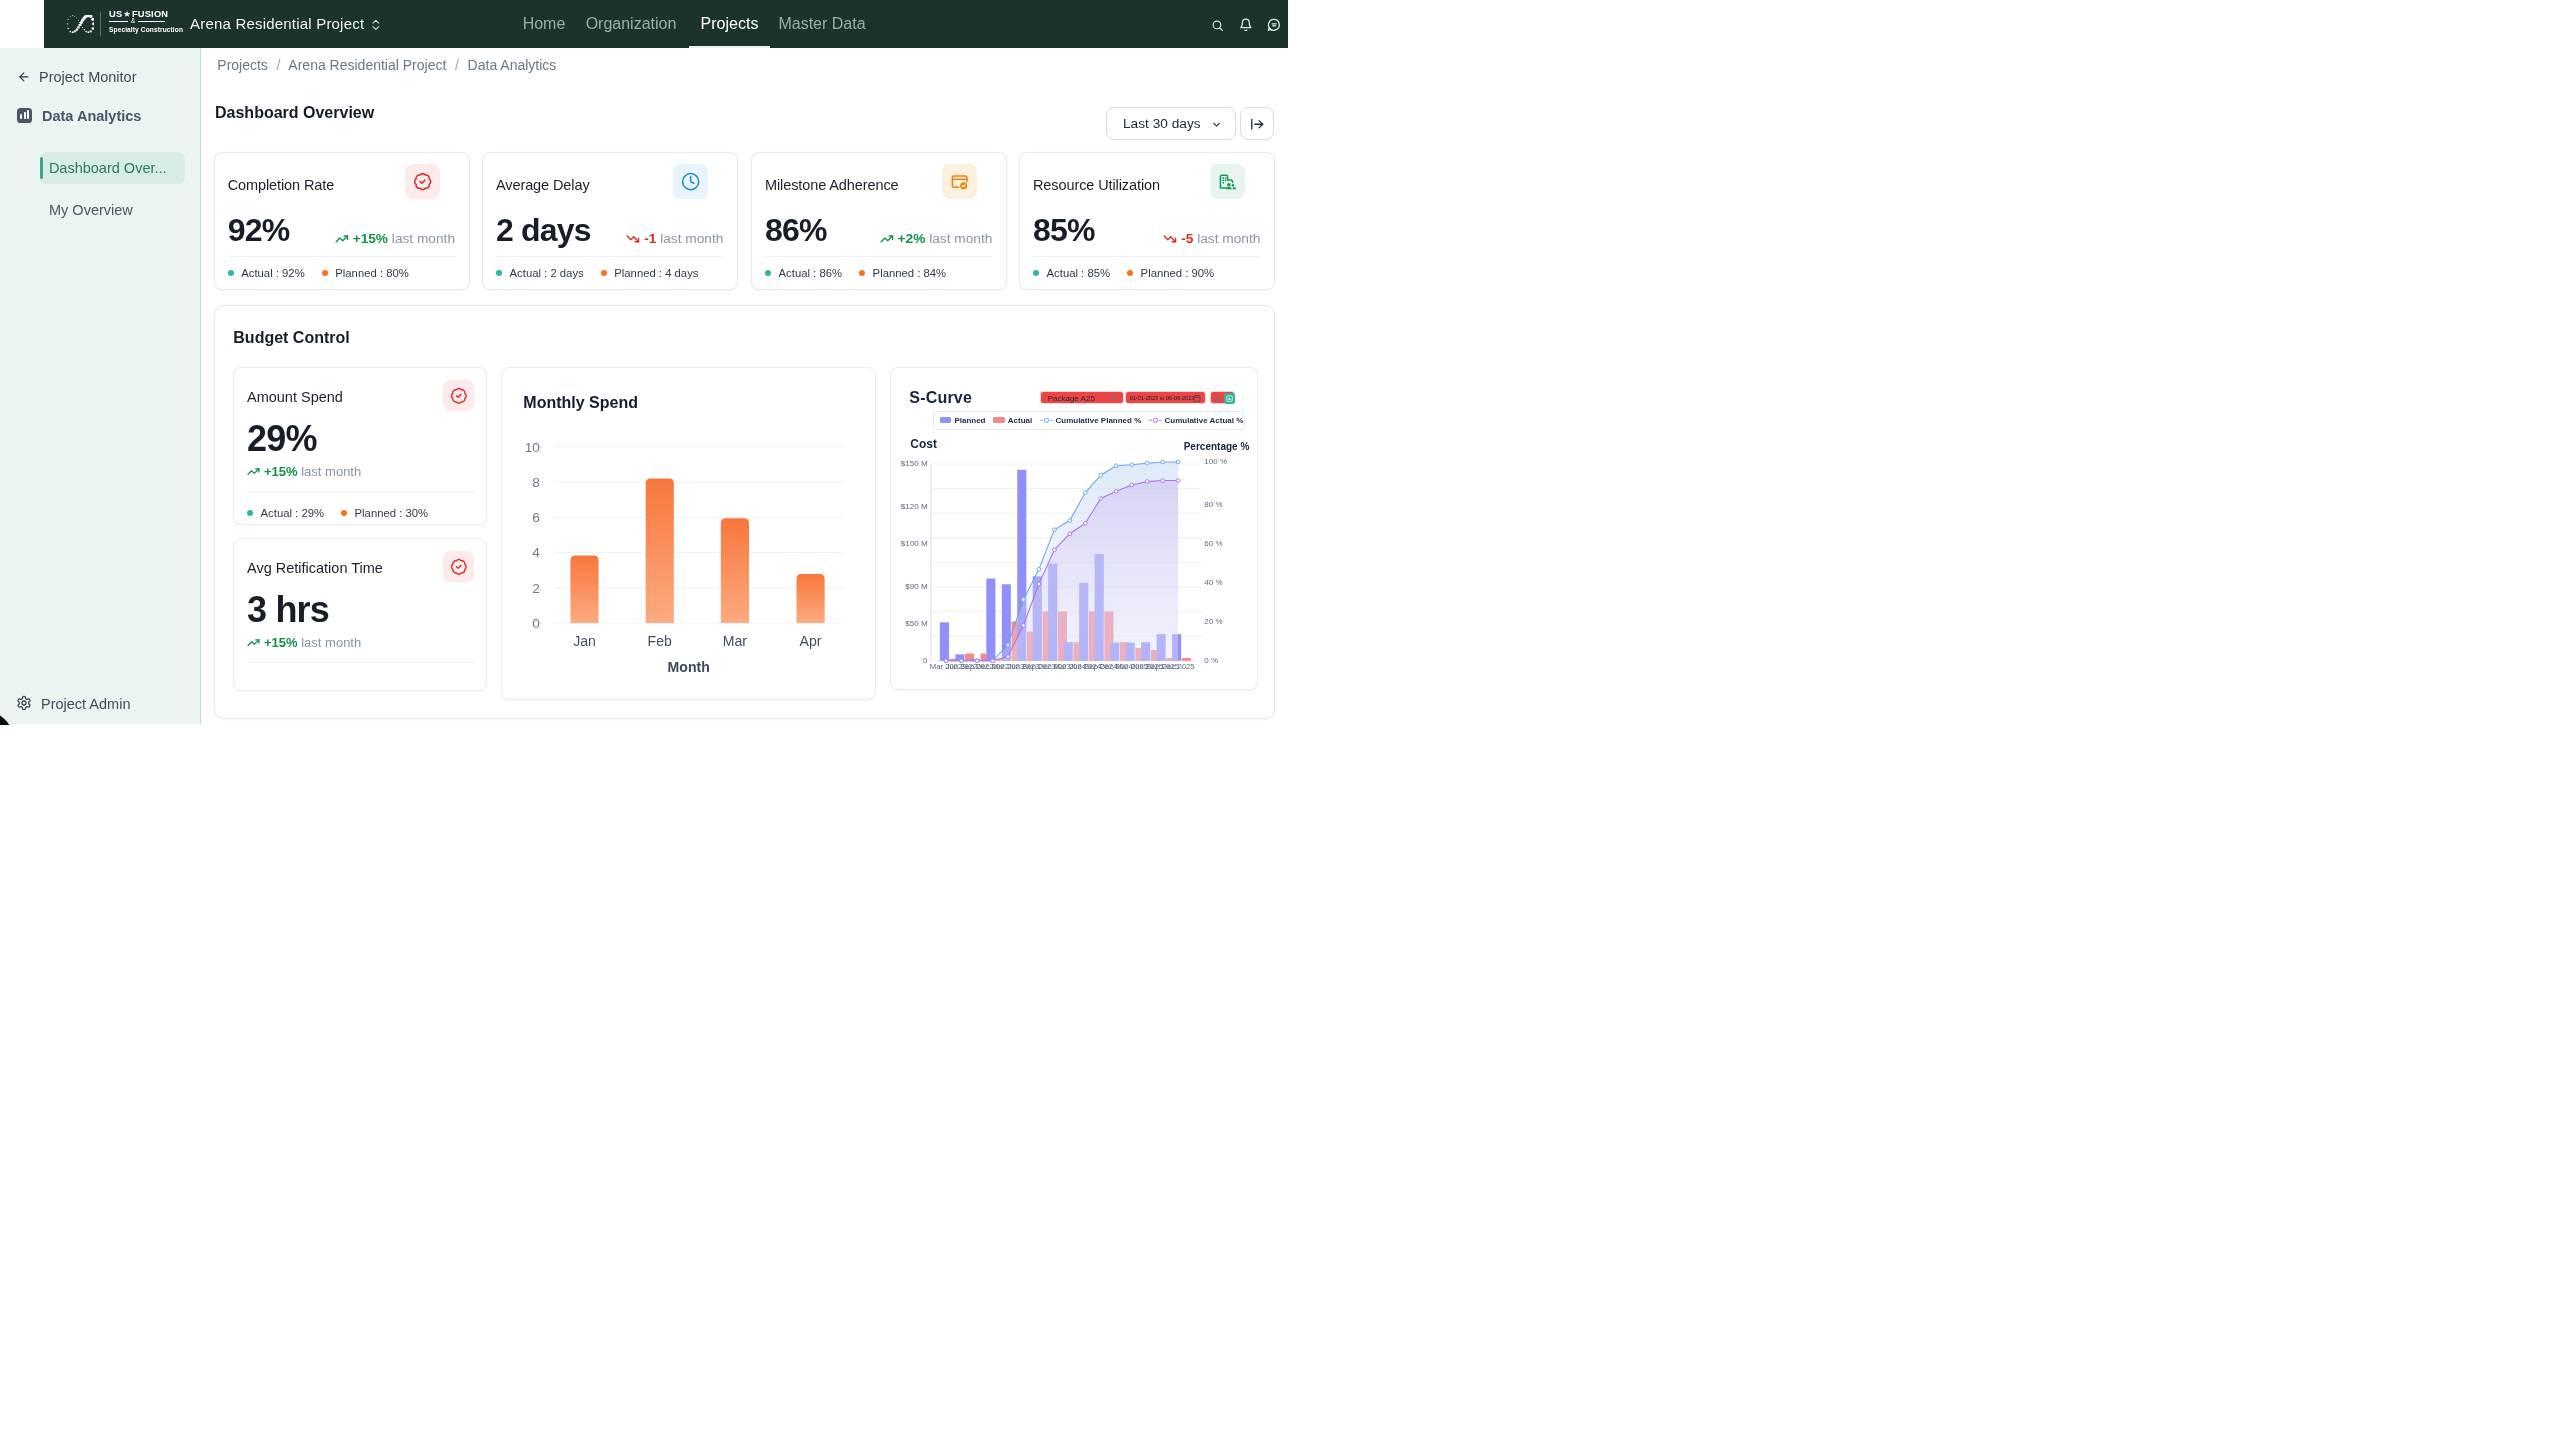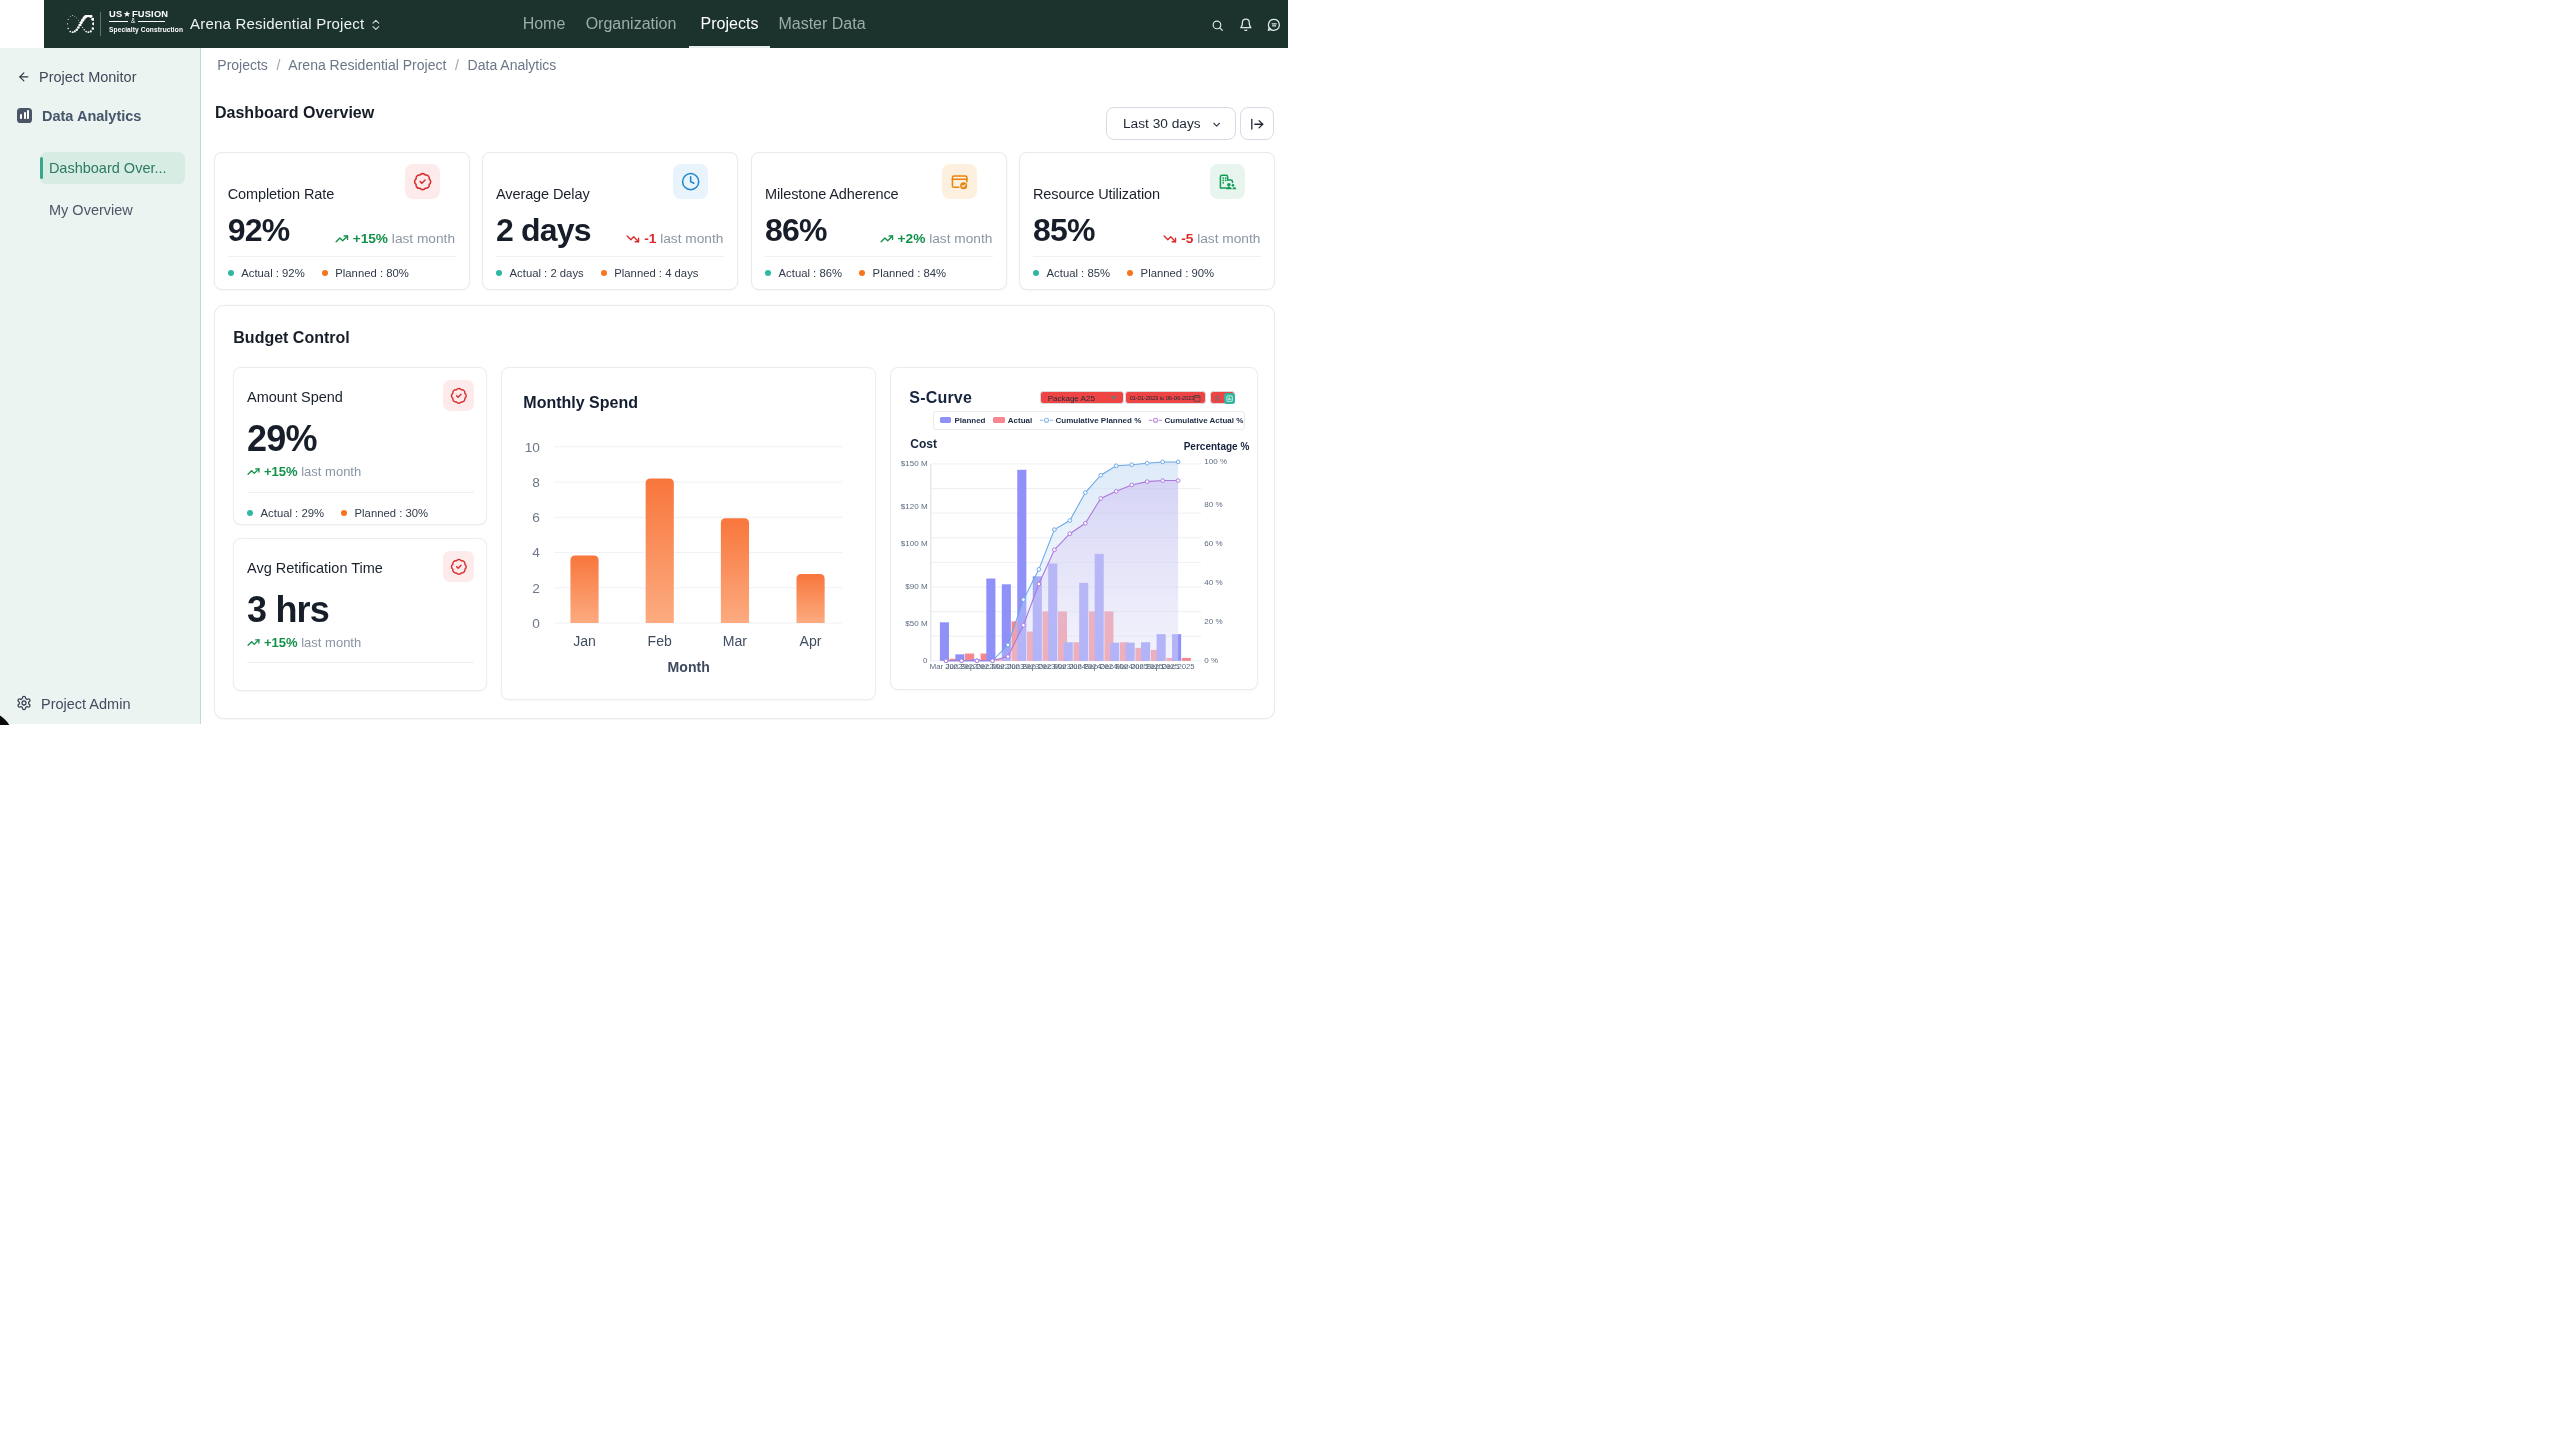--- a/index.html
+++ b/index.html
@@ -21,21 +21,21 @@
 #blob{position:absolute;left:-46px;top:663px;width:60px;height:60px;border-radius:50%;background:#0b0b0c;}
 
 #main{position:absolute;left:202px;top:48px;width:1086px;height:676px;background:#fff;}
 #crumb{position:absolute;left:15.3px;top:8.9px;font-size:14px;color:#6b7787;}
 #crumb .sep{color:#9aa4b2;padding:0 4.8px;}
 #h1{position:absolute;left:13px;top:56px;font-size:16px;font-weight:bold;color:#151c26;}
 #rangebtn{position:absolute;left:904px;top:59px;width:130px;height:33px;border:0.8px solid #d6dce3;border-radius:8px;font-size:13.7px;color:#1d2734;line-height:31px;padding-left:16px;}
 #exportbtn{position:absolute;left:1038px;top:59px;width:34px;height:33px;border:0.8px solid #d6dce3;border-radius:8px;}
 
 .kcard{position:absolute;top:104px;width:256px;height:138px;background:#fff;border:0.8px solid #e7eaef;border-radius:8px;box-shadow:0 0.8px 1.6px rgba(16,24,40,.04);}
-.kcard .t{position:absolute;left:13px;top:33px;font-size:14.5px;color:#1a212c;font-weight:500;letter-spacing:-0.1px;}
+.kcard .t{position:absolute;left:13px;top:24px;font-size:14.5px;color:#1a212c;font-weight:500;letter-spacing:-0.1px;}
 .ibox{position:absolute;top:10.5px;width:35px;height:35px;border-radius:8px;}
 .kcard .ibox{right:29px;}
 .num{position:absolute;left:13px;top:59px;font-size:32px;font-weight:bold;color:#171e29;letter-spacing:-0.8px;}
 .trend{position:absolute;top:78px;font-size:13.7px;white-space:nowrap;}
 .trend .g{color:#13914b;font-weight:bold;}
 .trend .r{color:#df2a2a;font-weight:bold;}
 .trend .lm{color:#8a95a4;}
 .kdiv{position:absolute;left:13px;right:13px;top:103px;height:0.8px;background:#eef0f3;}
 .leg{position:absolute;left:13px;top:114px;font-size:11.3px;color:#303a49;white-space:nowrap;}
 .dot{display:inline-block;width:6.4px;height:6.4px;border-radius:50%;margin-right:7.2px;position:relative;top:-0.8px;}

